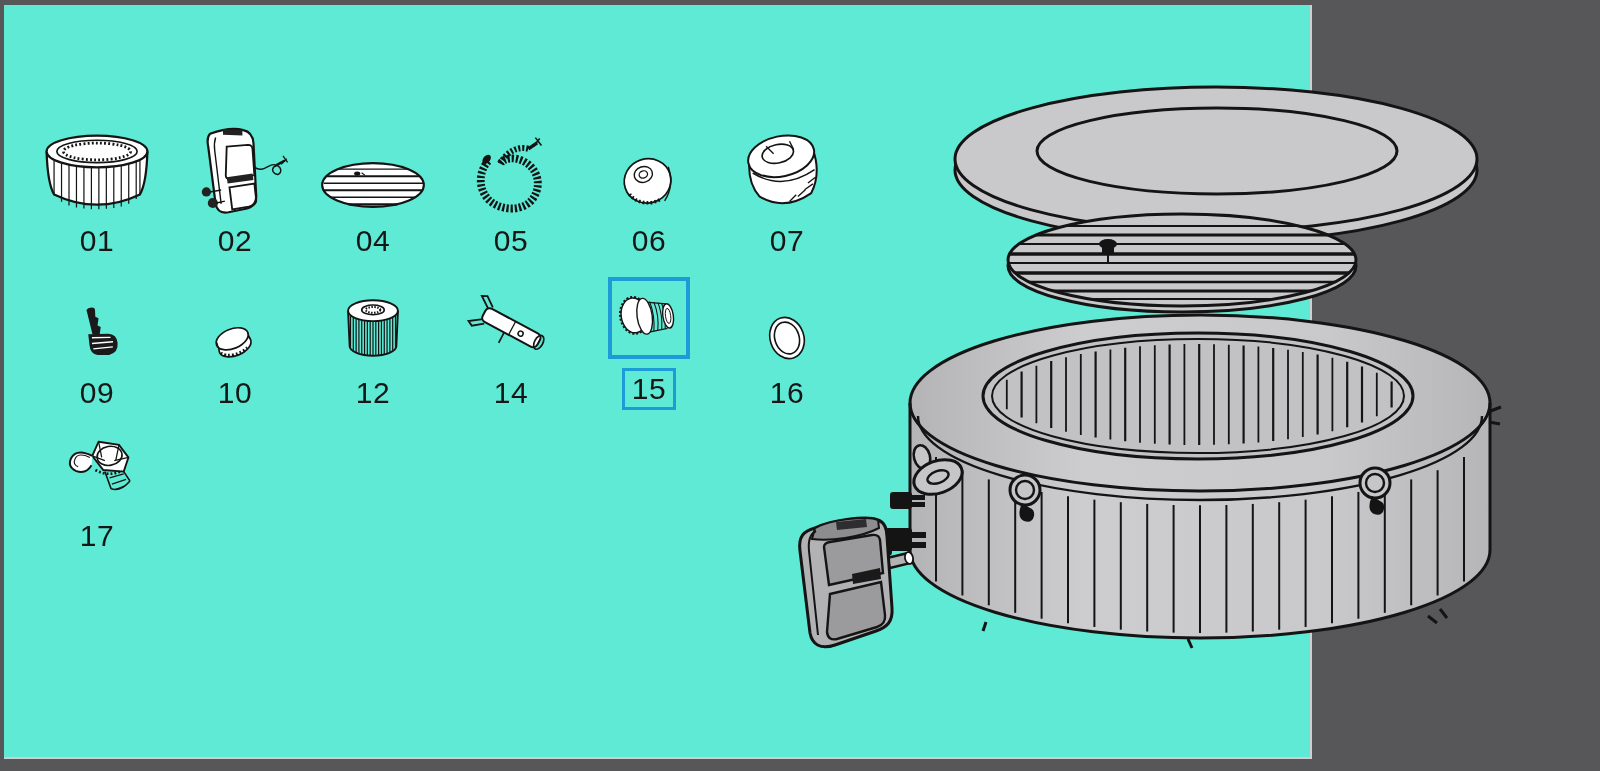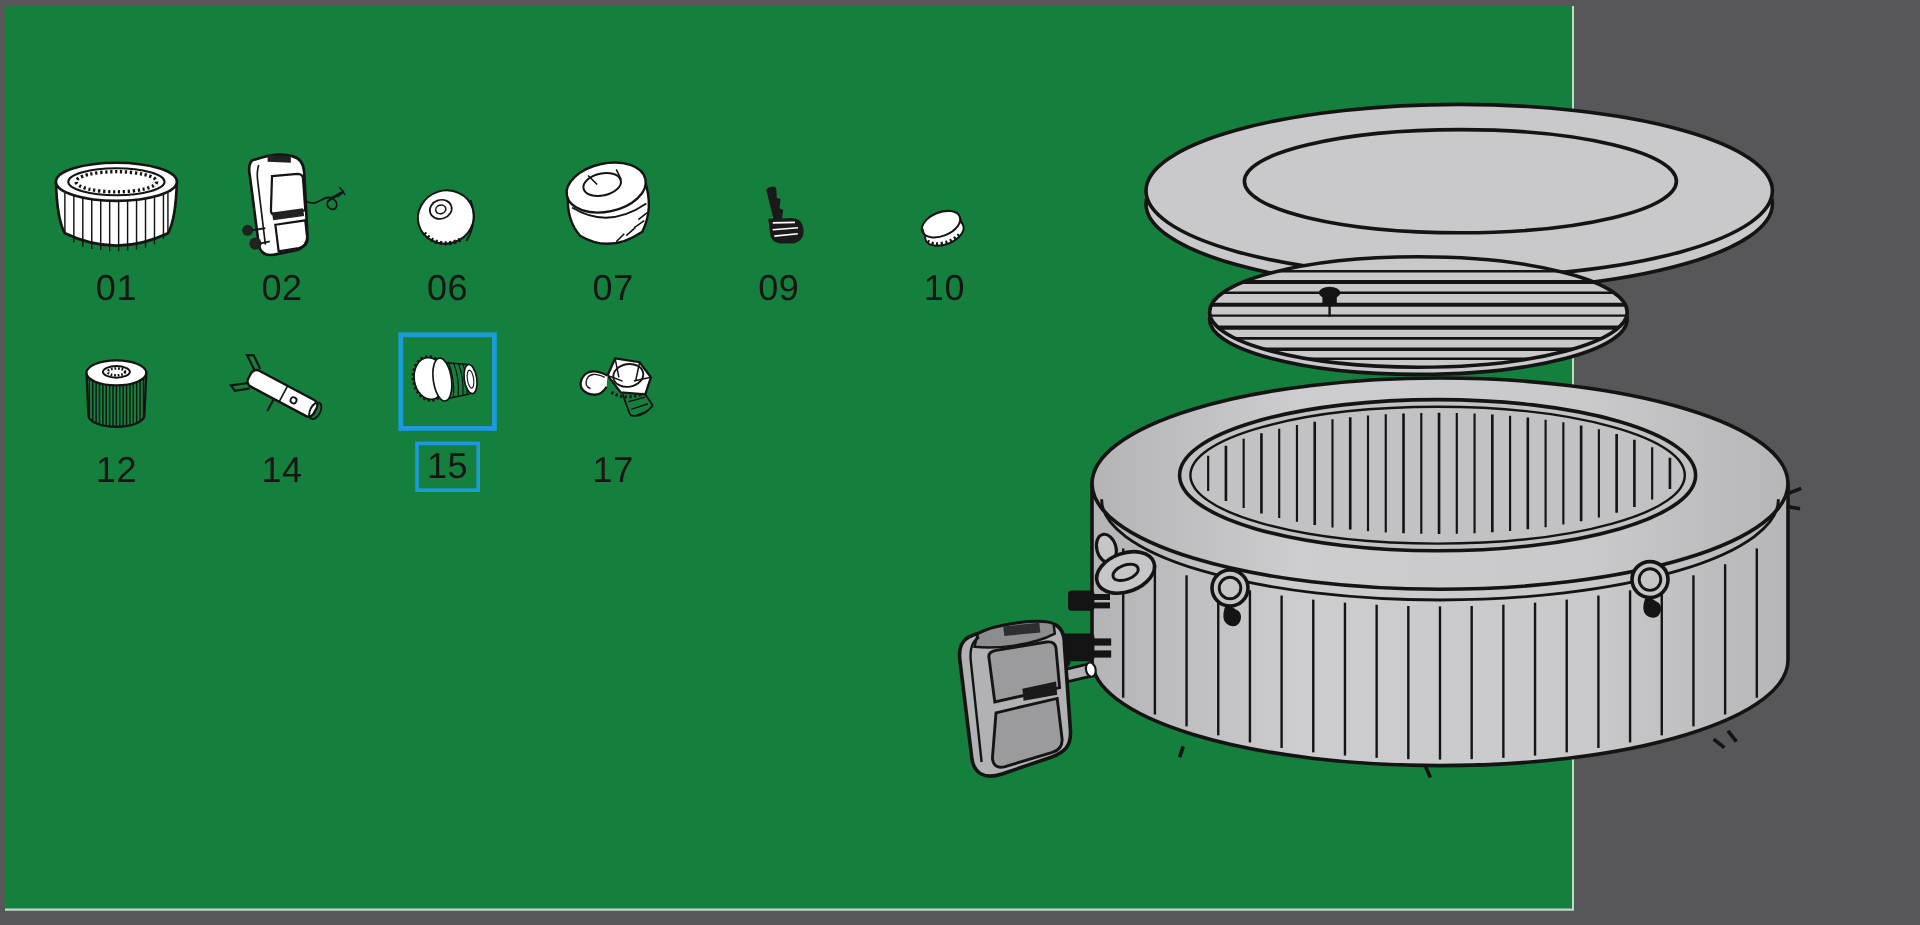--- a/index.html
+++ b/index.html
@@ -2,21 +2,21 @@
 <html style="--hl: #1b9cd7;"><head>
 <meta charset="utf-8">
 <style>
   html,body{margin:0;padding:0;background:#57575a;}
   .frame{
     position:relative;width:1600px;height:771px;background:#57575a;
     font-family:"Liberation Sans",sans-serif;overflow:hidden;
   }
   .canvas{
     position:absolute;left:4px;top:5px;width:1308px;height:754px;
-    background:#15803d;box-shadow:inset -2px -2px 0 #cfcfd2;
+    background:#5eead4;box-shadow:inset -2px -2px 0 #cfcfd2;
   }
   .parts-grid{
     position:absolute;left:24px;top:0;width:836px;height:560px;
     display:grid;grid-template-columns:repeat(6,138px);
     grid-template-rows:253px 152px 143px;
   }
   .part-cell{
     display:flex;flex-direction:column;justify-content:flex-end;align-items:center;
     gap:9px;padding-bottom:0;
   }
@@ -221,20 +221,36 @@
         <div class="part-cell">
           <div class="part-figure">
             <svg width="120" height="96">
               <use href="#sym-02"></use>
             </svg>
           </div>
           <div class="part-label">02</div>
         </div>
         <div class="part-cell">
           <div class="part-figure">
+            <svg width="114" height="60">
+              <use href="#sym-04"></use>
+            </svg>
+          </div>
+          <div class="part-label">04</div>
+        </div>
+        <div class="part-cell">
+          <div class="part-figure">
+            <svg width="98" height="80">
+              <use href="#sym-05"></use>
+            </svg>
+          </div>
+          <div class="part-label">05</div>
+        </div>
+        <div class="part-cell">
+          <div class="part-figure">
             <svg width="66" height="64">
               <use href="#sym-06"></use>
             </svg>
           </div>
           <div class="part-label">06</div>
         </div>
         <div class="part-cell">
           <div class="part-figure">
             <svg width="92" height="84">
               <use href="#sym-07"></use>
@@ -274,20 +290,28 @@
           </div>
           <div class="part-label">14</div>
         </div>
         <div class="part-cell">
           <div class="part-figure hl">
             <svg width="64" height="68">
               <use href="#sym-15"></use>
             </svg>
           </div>
           <div class="part-label hl">15</div>
+        </div>
+        <div class="part-cell">
+          <div class="part-figure">
+            <svg width="54" height="58">
+              <use href="#sym-16"></use>
+            </svg>
+          </div>
+          <div class="part-label">16</div>
         </div>
         <div class="part-cell">
           <div class="part-figure">
             <svg width="88" height="80">
               <use href="#sym-17"></use>
             </svg>
           </div>
           <div class="part-label">17</div>
         </div>
       </div>

